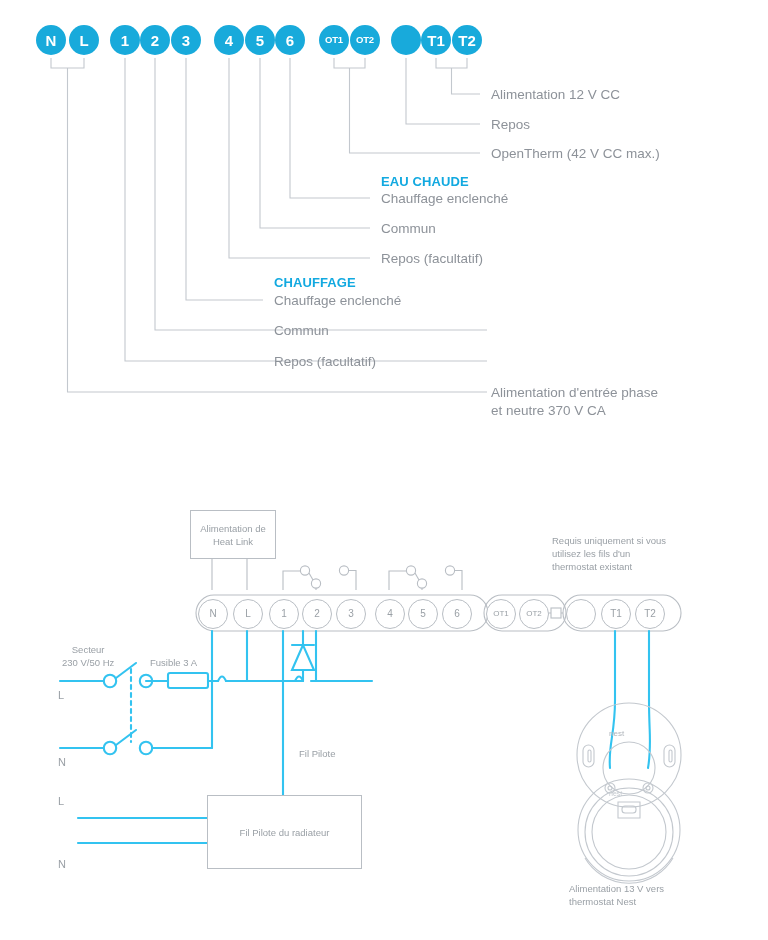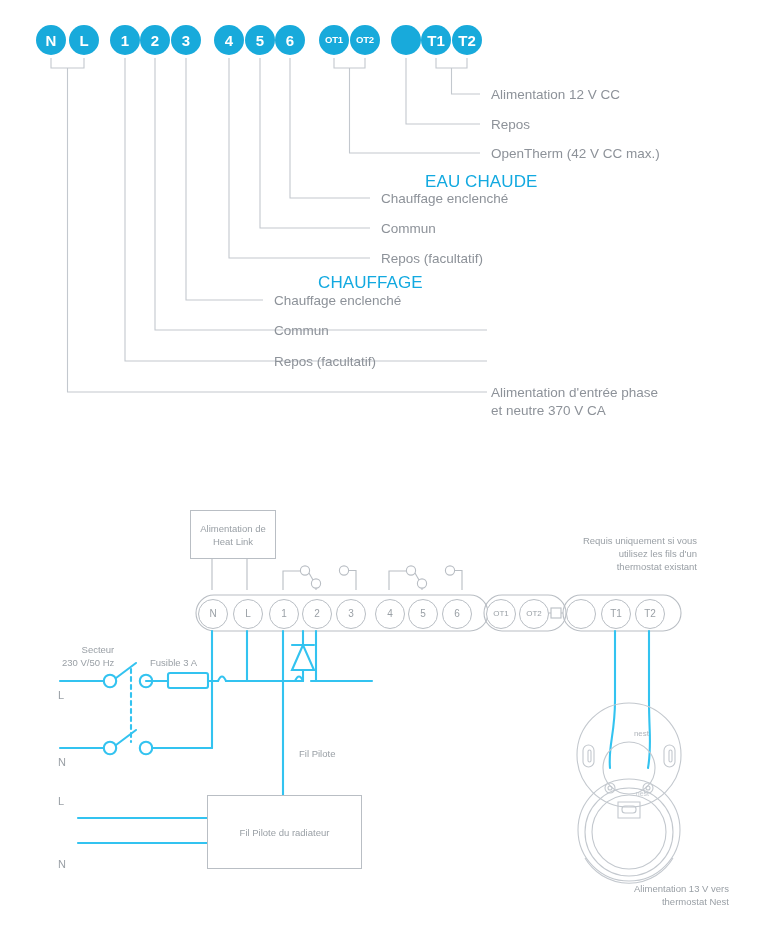--- a/index.html
+++ b/index.html
@@ -11,25 +11,25 @@
   svg{position:absolute;left:0;top:0;width:768px;height:940px;overflow:visible;}
 
   .term-circle{position:absolute;border-radius:50%;background:#18AADB;
       color:#fff;display:flex;align-items:center;justify-content:center;
       font-weight:bold;line-height:1;user-select:none;}
   .term-circle.sz-big{width:30px;height:30px;font-size:15px;}
   .term-circle.sz-ot{width:30px;height:30px;font-size:9.5px;letter-spacing:-0.2px;}
 
   .lbl{position:absolute;color:#8d9299;font-size:13.5px;line-height:18px;
        white-space:pre-line;}
-  .lbl.blue{color:#12A9E0;font-weight:normal;font-size:17px;letter-spacing:0.1px;margin-left:44px;}
+  .lbl.blue{color:#12A9E0;font-weight:bold;font-size:13px;letter-spacing:0.1px;}
 
   .slbl{position:absolute;color:#9aa0a6;font-size:9.5px;line-height:13px;
-        text-align:right;white-space:pre-line;}
-  .slbl.left{text-align:right;}
+        text-align:left;white-space:pre-line;}
+  .slbl.left{text-align:center;}
 
   .boxlbl{position:absolute;color:#9aa0a6;font-size:9.5px;line-height:13px;
           text-align:center;width:100%;}
 
   .mini{position:absolute;border:1px solid #b9bec4;border-radius:50%;
         background:#fff;color:#9aa0a6;display:flex;align-items:center;
         justify-content:center;font-size:10px;line-height:1;}
   .mini.w30{width:28px;height:28px;}
   .mini.ot{width:28px;height:28px;font-size:8px;}
   .rectbox{position:absolute;border:1px solid #b9bec4;background:#fff;

